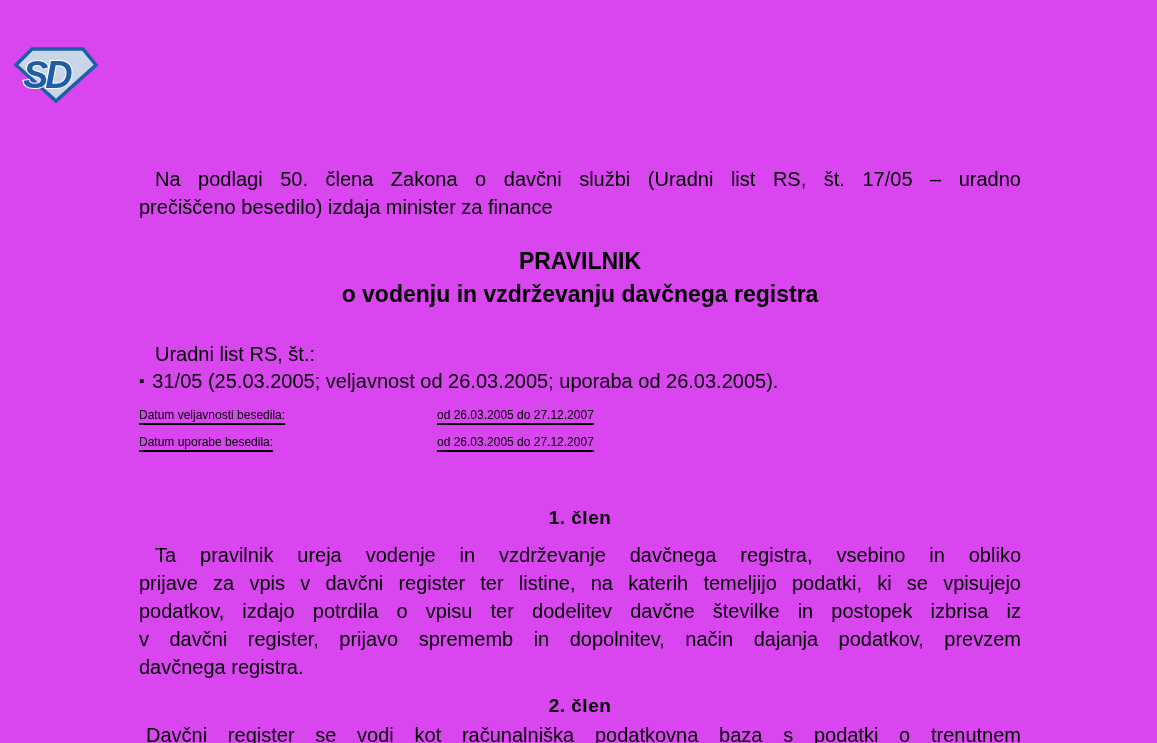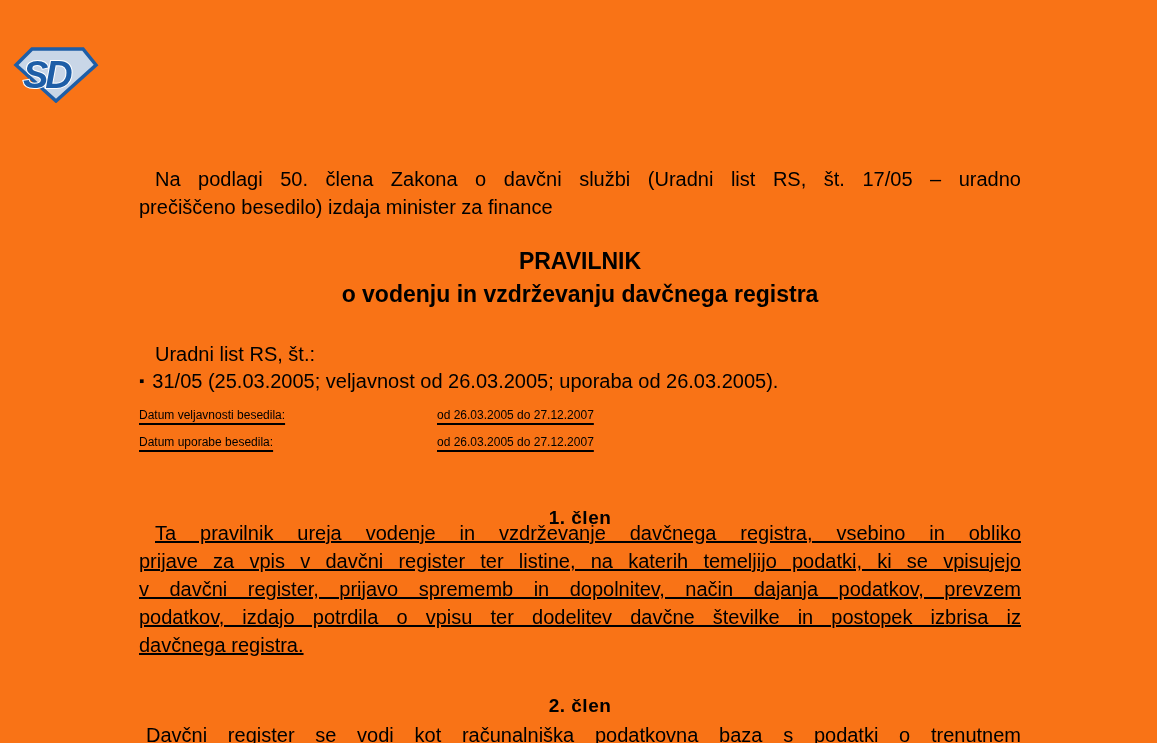--- a/index.html
+++ b/index.html
@@ -1,20 +1,20 @@
 <!DOCTYPE html>
 <html><head>
 <meta charset="utf-8">
 <style>
   html, body { margin: 0; padding: 0; background: #fff; }
   .page {
     position: relative;
     width: 1157px;
     height: 743px;
-    background: #f97316;
+    background: #d946ef;
     overflow: hidden;
     font-family: "Liberation Sans", "DejaVu Sans", sans-serif;
     color: #000;
   }
   .logo {
     position: absolute;
     left: 13px;
     top: 45px;
     width: 86px;
     height: 58px;
@@ -45,21 +45,21 @@
   .validity { top: 402px; }
   .vline { font-size: 12px; line-height: 27px; }
   .vline.bold { font-weight: normal; }
   .vlabel-wrap { display: inline-block; width: 298px; }
   .uline {
     text-decoration: underline;
     text-decoration-thickness: 2px;
     text-underline-offset: 4px;
   }
   .article1-heading { top: 507px; }
-  .article1-body    { top: 519px; text-decoration: underline; }
+  .article1-body    { top: 541px; }
   .article2-heading { top: 695px; }
   .article2-body    { top: 721px; }
   .clen-heading {
     text-align: center;
     font-weight: bold;
     font-size: 19px;
     line-height: 22px;
     letter-spacing: 0.5px;
   }
 </style>
@@ -100,22 +100,22 @@
       </div>
       <div class="vline bold">
         <span class="vlabel-wrap"><span class="uline">Datum uporabe besedila:</span></span><span class="uline">od 26.03.2005 do 27.12.2007</span>
       </div>
     </div>
 
     <div class="block article1-heading clen-heading">1. člen</div>
     <div class="block article1-body">
       <div class="body-line jline indent">Ta pravilnik ureja vodenje in vzdrževanje davčnega registra, vsebino in obliko</div>
       <div class="body-line jline">prijave za vpis v davčni register ter listine, na katerih temeljijo podatki, ki se vpisujejo</div>
+      <div class="body-line jline">podatkov, izdajo potrdila o vpisu ter dodelitev davčne številke in postopek izbrisa iz</div>
       <div class="body-line jline">v davčni register, prijavo sprememb in dopolnitev, način dajanja podatkov, prevzem</div>
-      <div class="body-line jline">podatkov, izdajo potrdila o vpisu ter dodelitev davčne številke in postopek izbrisa iz</div>
       <div class="body-line">davčnega registra.</div>
     </div>
 
     <div class="block article2-heading clen-heading">2. člen</div>
     <div class="block article2-body">
       <div class="body-line jline indent-sm">Davčni register se vodi kot računalniška podatkovna baza s podatki o trenutnem</div>
     </div>
 
   </div>
 </div>

